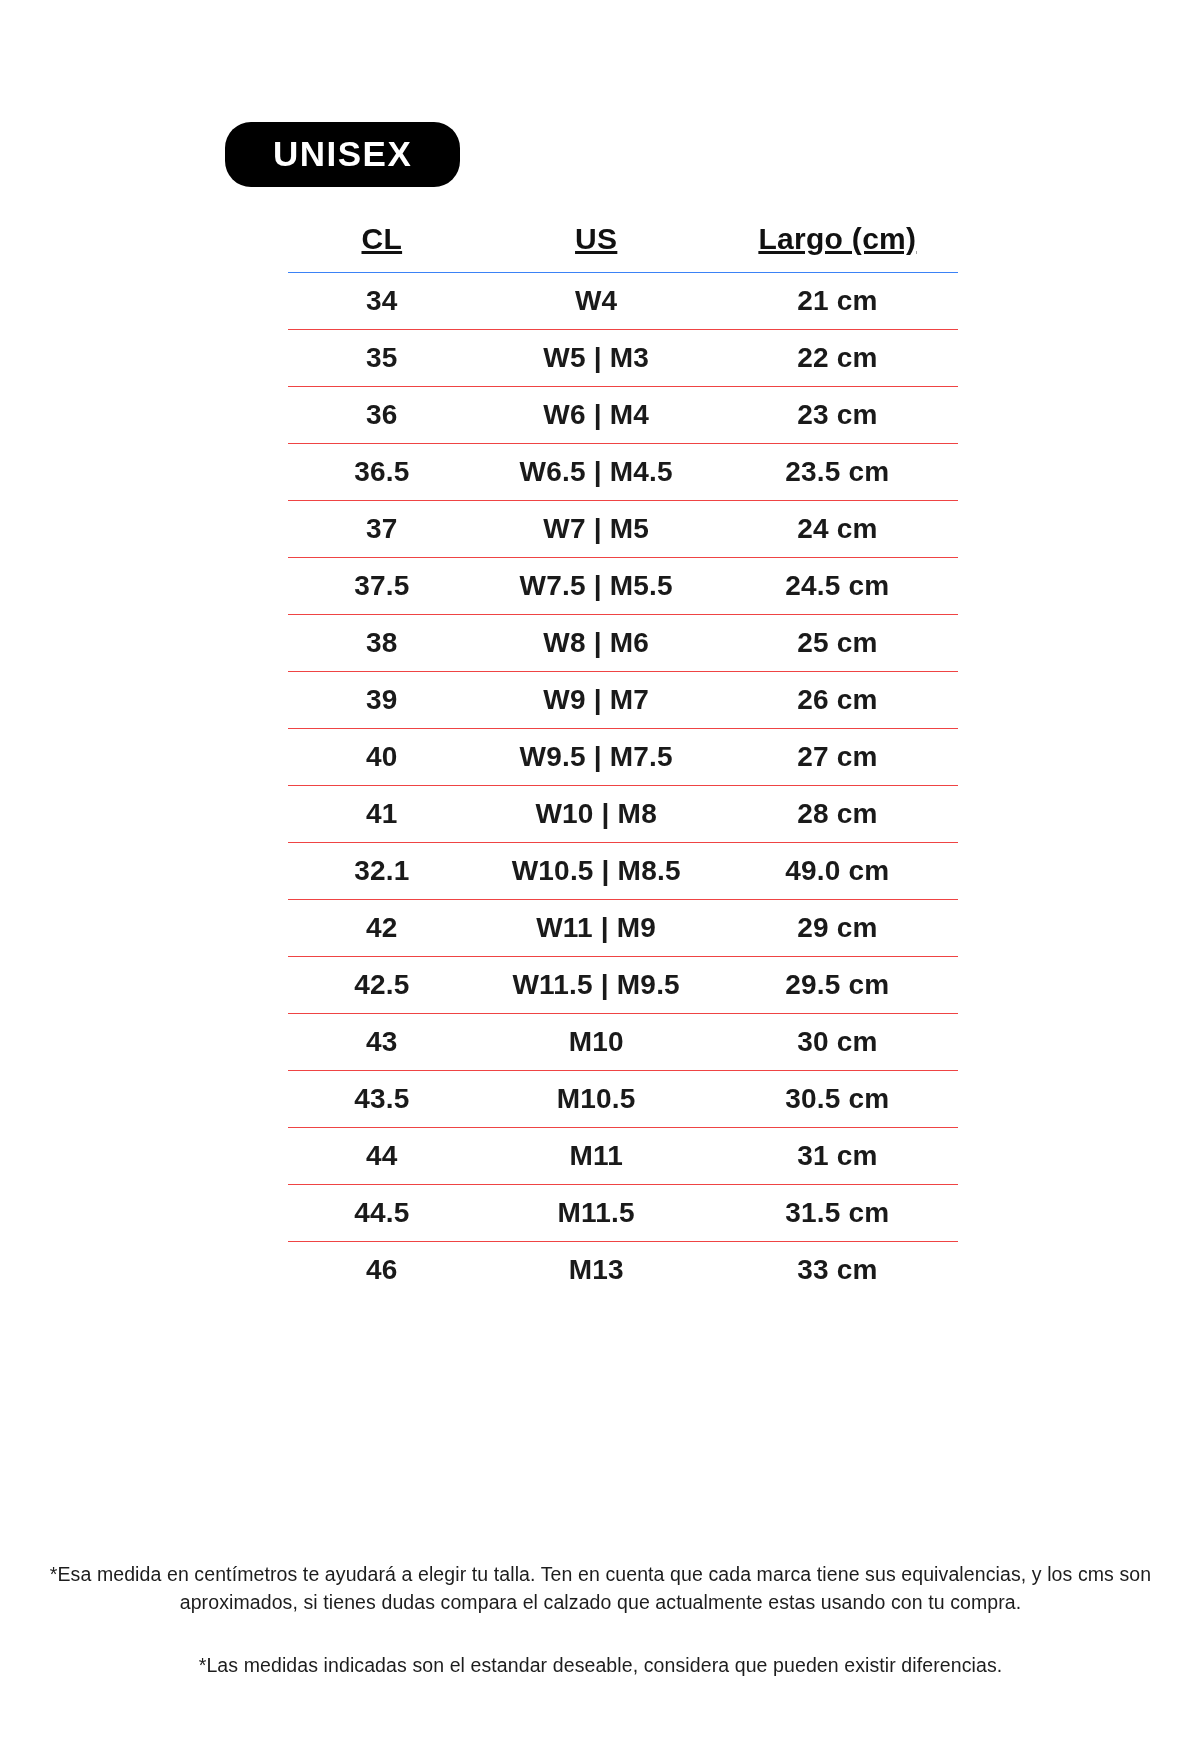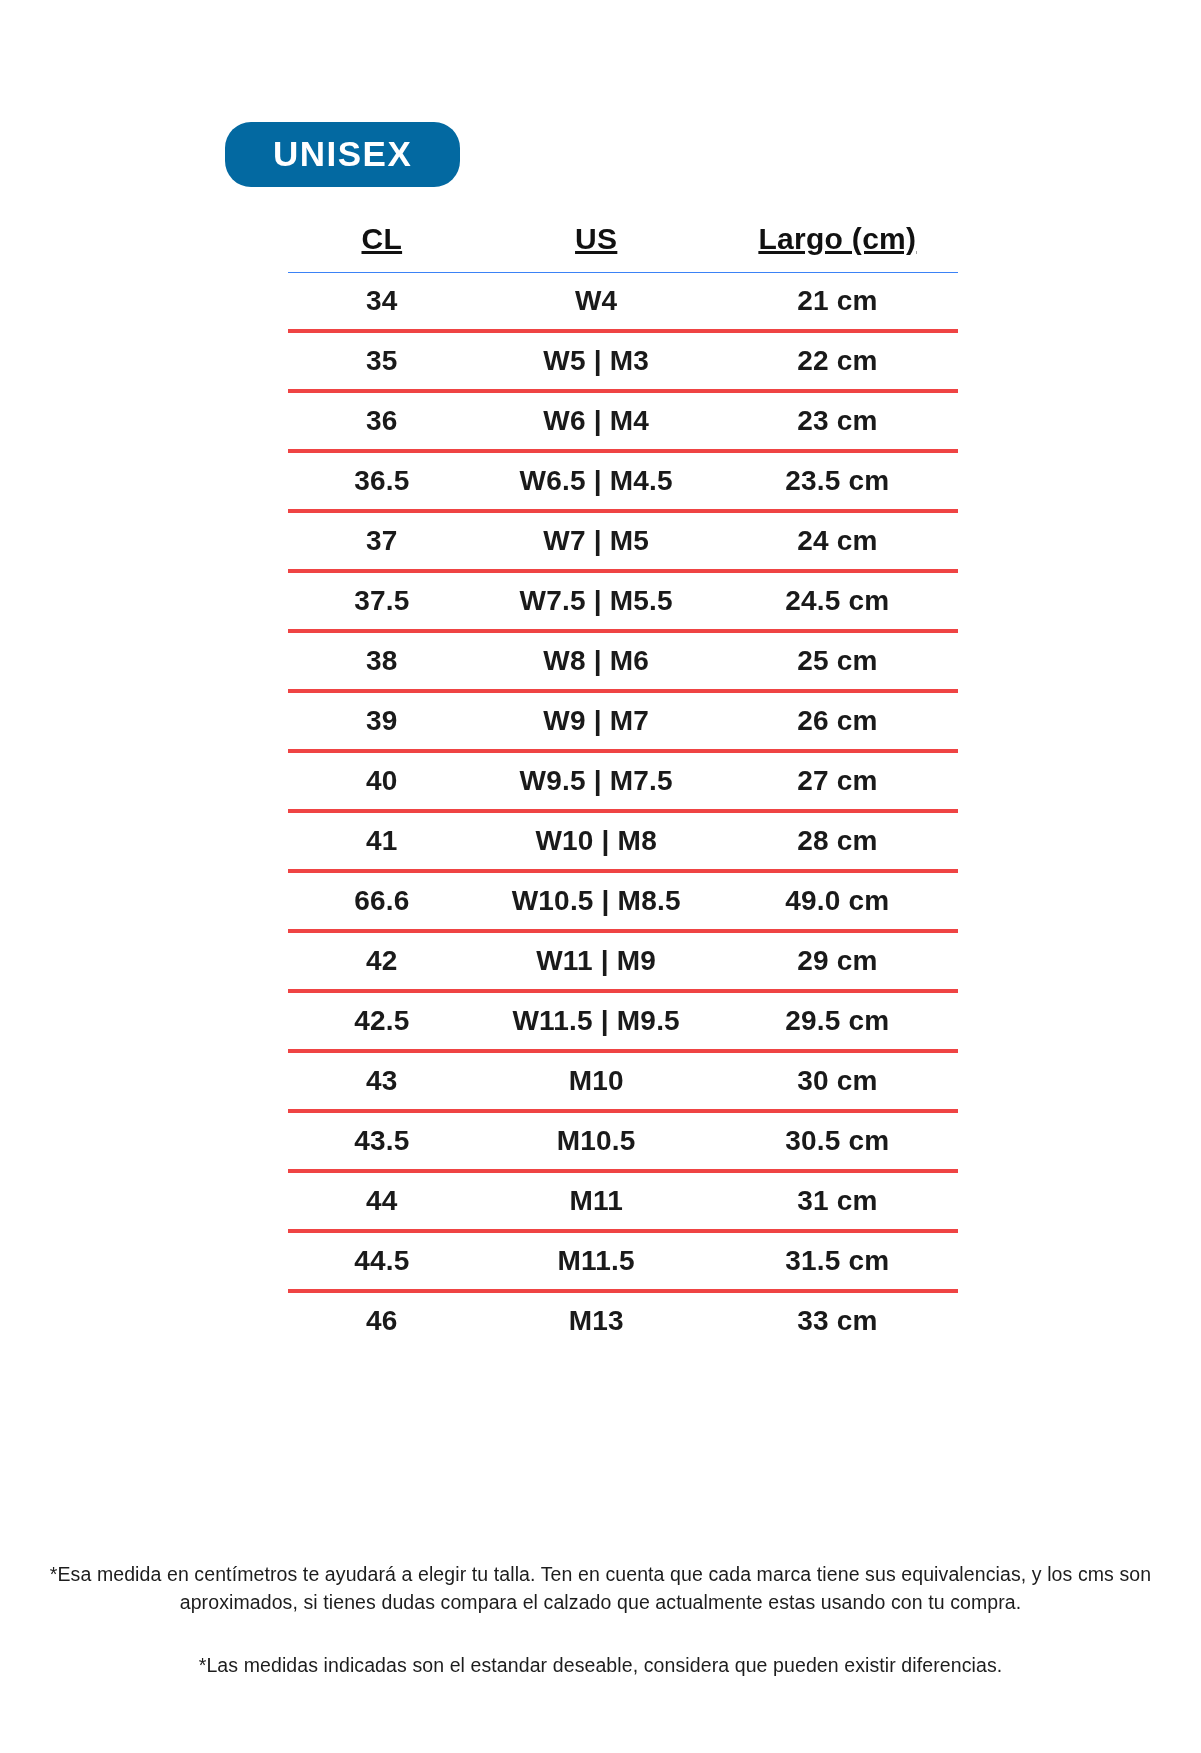--- a/index.html
+++ b/index.html
@@ -21,21 +21,21 @@
     box-sizing: border-box;
     position: relative;
   }
   .badge-wrap {
     position: absolute;
     left: 225px;
     top: 122px;
   }
   .badge {
     display: inline-block;
-    background: #0369a1;
+    background: #000000;
     color: #ffffff;
     font-weight: bold;
     font-size: 35px;
     letter-spacing: 1.5px;
     padding: 14px 48px 16px 48px;
     border-radius: 26px;
     line-height: 1;
   }
   .table-wrap {
     position: absolute;
@@ -59,21 +59,21 @@
   table.size-table thead tr {
     border-bottom: 1px solid #3b82f6;
     text-decoration: underline;
   }
   table.size-table td {
     font-size: 28px;
     font-weight: bold;
     color: #1a1a1a;
     text-align: center;
     padding: 12px 0 12px 0;
-    border-bottom: 4px solid #ef4444;
+    border-bottom: 1px solid #ef4444;
     letter-spacing: 0.2px;
   }
   table.size-table tbody tr:last-child td {
     border-bottom: none;
   }
   col.c-cl { width: 28%; }
   col.c-us { width: 36%; }
   col.c-len { width: 36%; }
   .footnotes {
     position: absolute;
@@ -164,21 +164,21 @@
           <td>40</td>
           <td>W9.5 | M7.5</td>
           <td>27 cm</td>
         </tr>
         <tr>
           <td>41</td>
           <td>W10 | M8</td>
           <td>28 cm</td>
         </tr>
         <tr>
-          <td>66.6</td>
+          <td>32.1</td>
           <td>W10.5 | M8.5</td>
           <td>49.0 cm</td>
         </tr>
         <tr>
           <td>42</td>
           <td>W11 | M9</td>
           <td>29 cm</td>
         </tr>
         <tr>
           <td>42.5</td>

